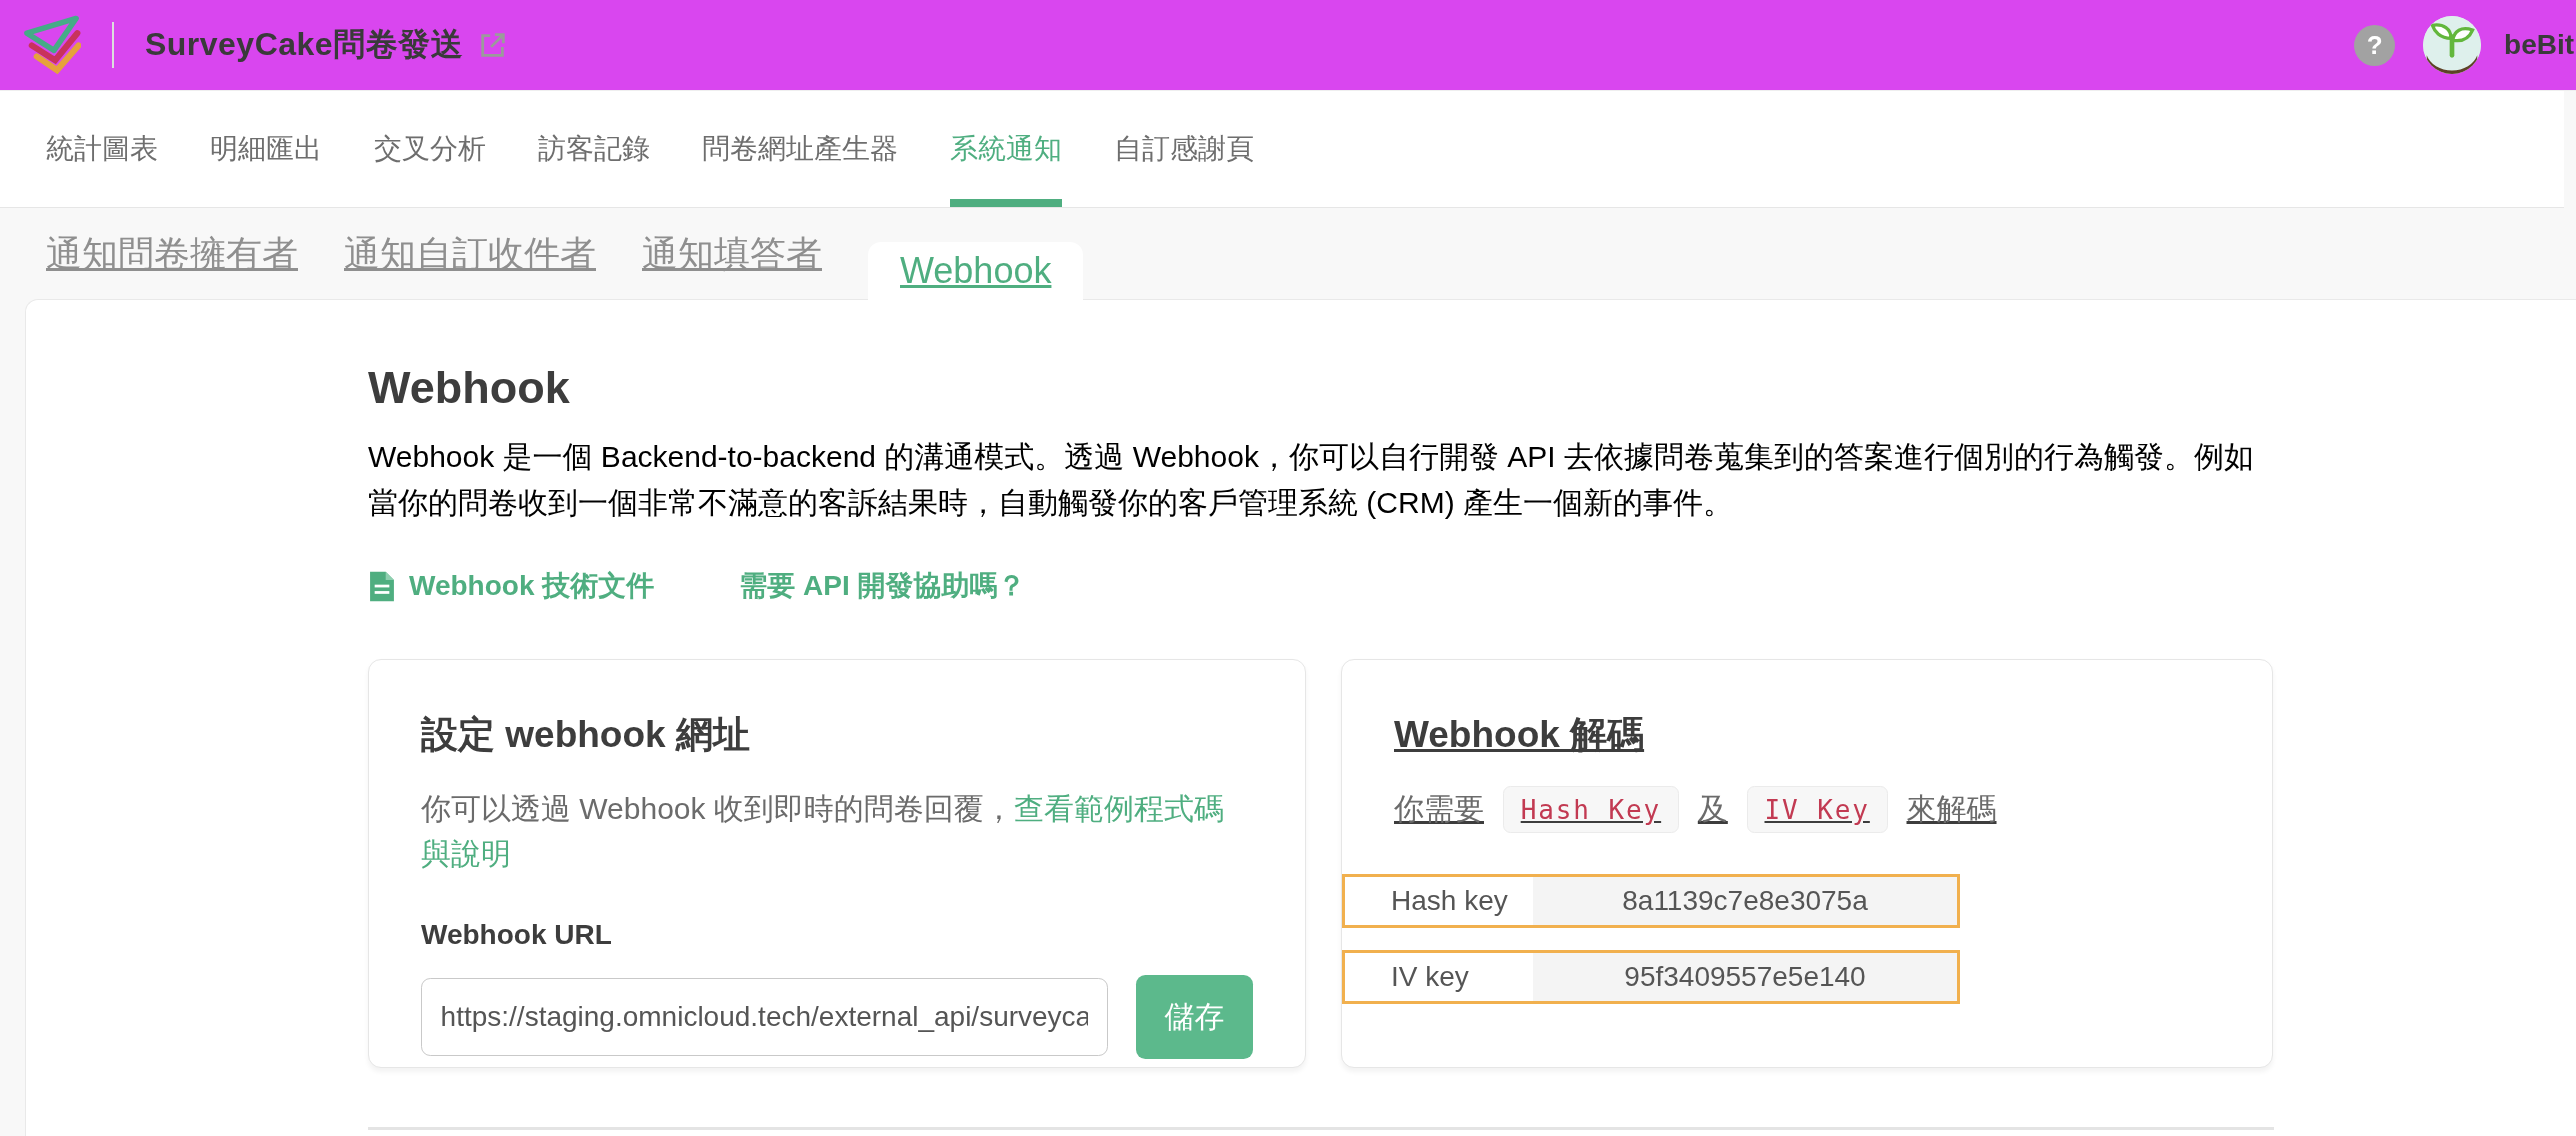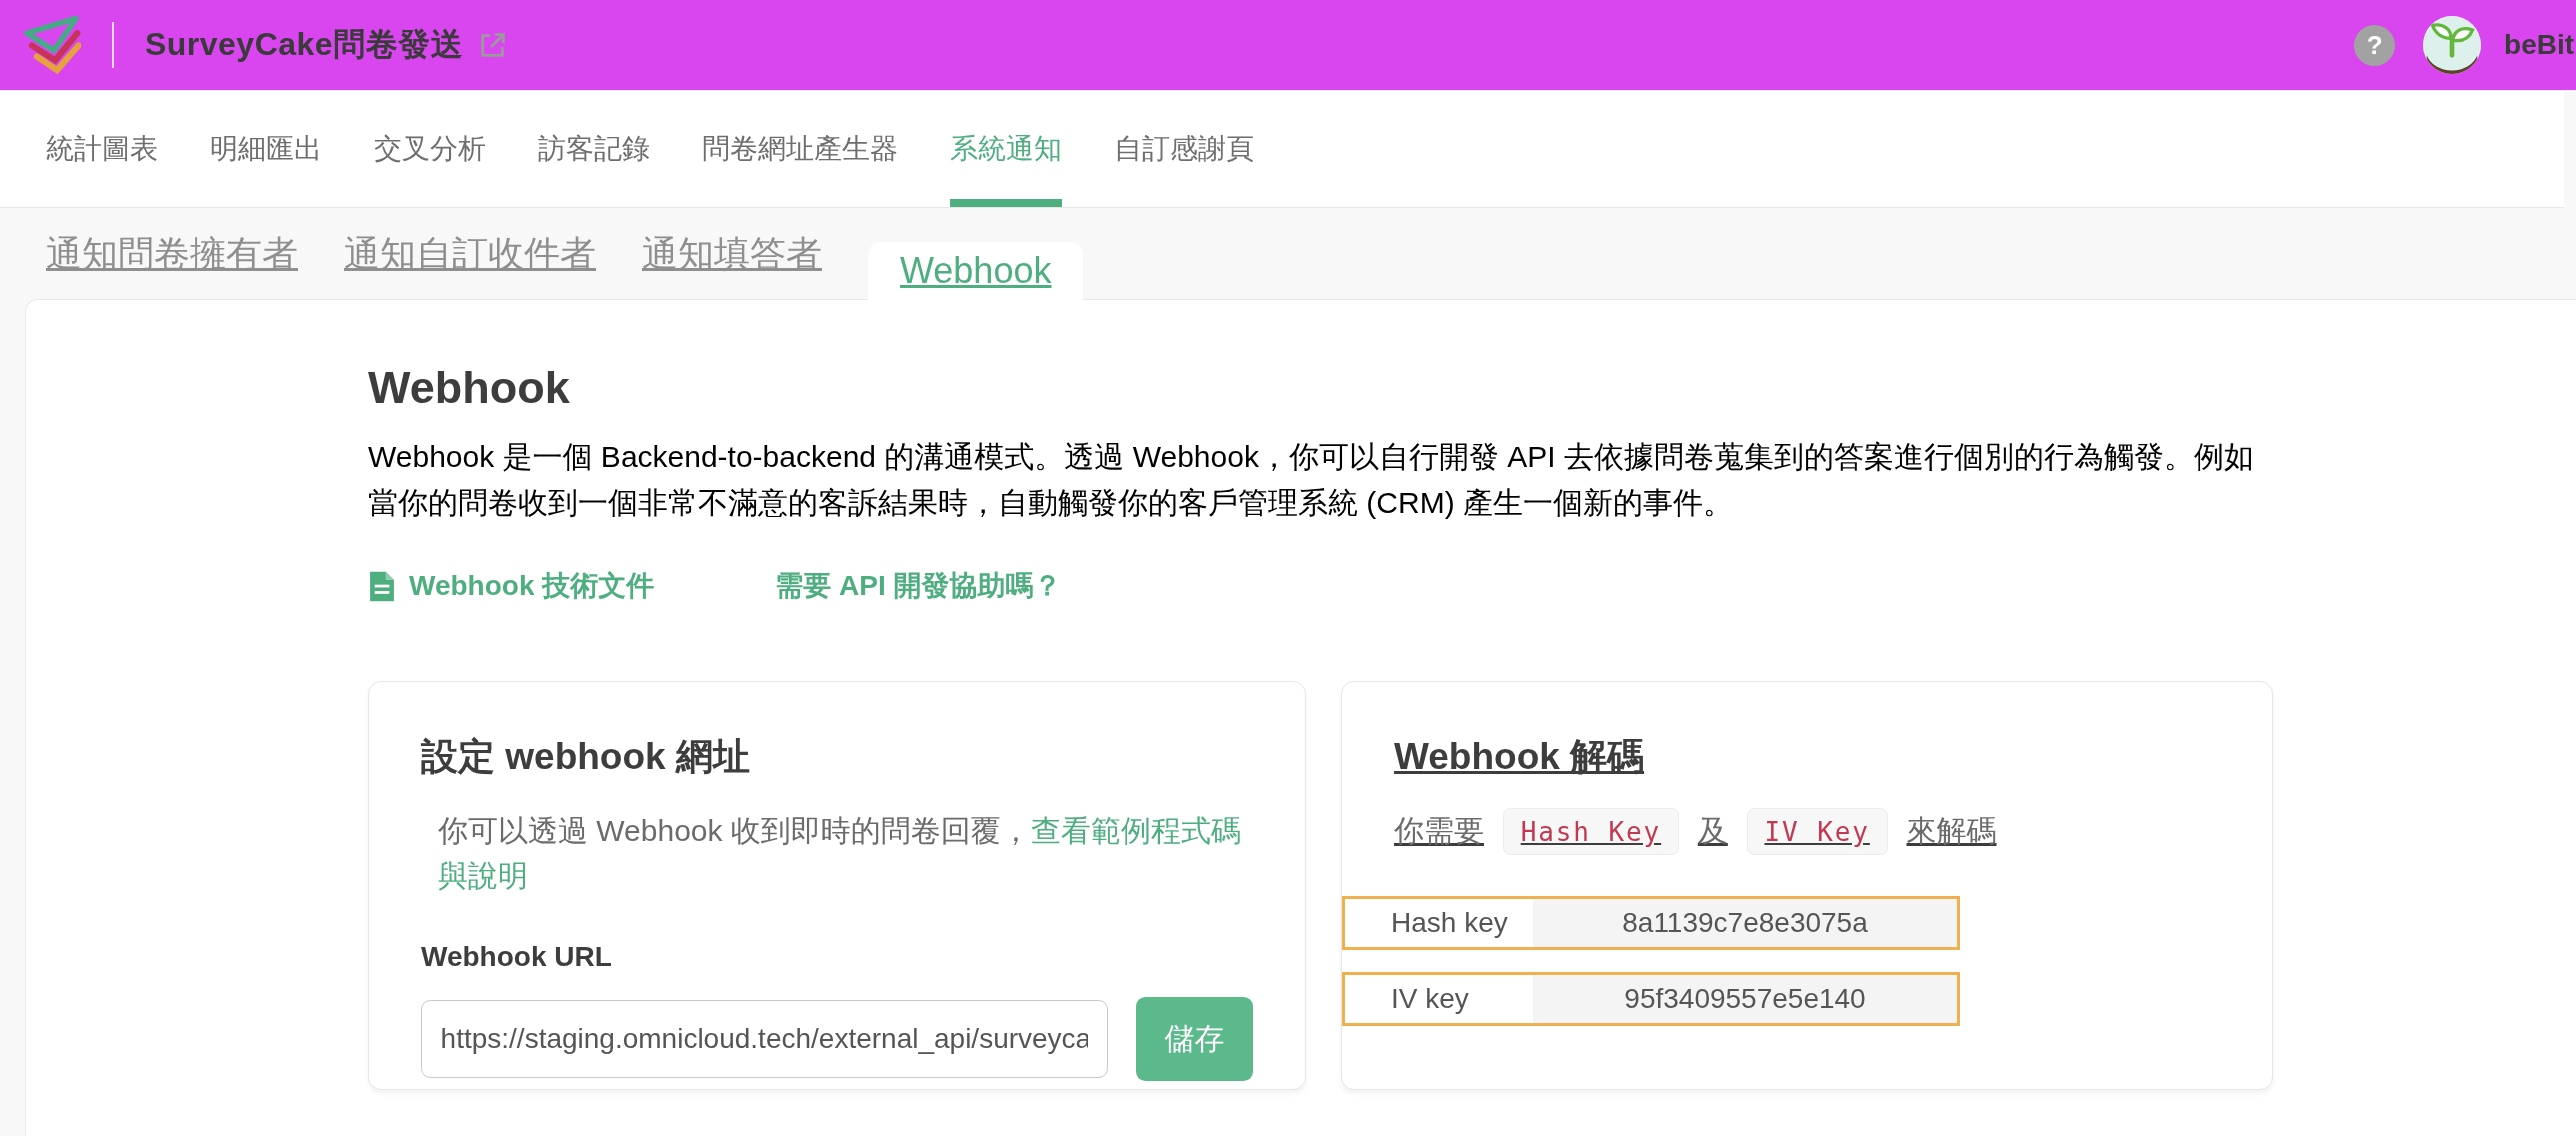--- a/index.html
+++ b/index.html
@@ -64,36 +64,36 @@
   .panel {
     margin-left:25px; background:#fff;
     border:1.9px solid #e9e9e9; border-right:none;
     border-radius:13px 0 0 0; height:1114px; position:relative; z-index:1;
     padding:62px 0 0 342px;
   }
 
   .page-heading { font-size:45px; font-weight:700; color:#3d3d3d; margin-bottom:20.4px; }
   .page-desc { width:1906px; font-size:30px; color:#000000; line-height:46px; margin-bottom:41px; }
 
-  .links-row { display:flex; align-items:flex-start; margin-bottom:76px;gap:36px; }
+  .links-row { display:flex; align-items:flex-start; margin-bottom:54px; }
   .green-link {
     display:flex; align-items:center; font-size:28px; font-weight:700;
     color:#4fae80; cursor:pointer; margin-right:85px; white-space:nowrap;
   }
   .green-link .ic { margin-right:13px; display:flex; }
 
   .cards-row { display:flex; }
   .card {
     background:#fff; border:1.9px solid #e6e6e6; border-radius:13px;
     height:409px; box-shadow:0 3.7px 5.6px rgba(0,0,0,0.05);
   }
   .card-url { width:938px; padding:50px 52px; margin-right:35px; }
   .card-decode { width:932px; padding:50px 0 0 0; }
   .card h2 { font-size:37px; font-weight:700; color:#3d3d3d; margin-bottom:26px; }
-  .card-desc { font-size:30px; color:#6b6b6b; line-height:45px;margin-left:17px; }
+  .card-desc { font-size:30px; color:#6b6b6b; line-height:45px; }
   .inline-link { color:#4fae80; cursor:pointer; }
 
   .url-label { margin-top:43px; font-size:28px; font-weight:700; color:#3d3d3d; }
   .input-row { margin-top:24px; display:flex; align-items:center; }
   .url-input {
     width:691px; height:78px; border:1.9px solid #c9c9c9; border-radius:9.3px;
     padding:0 18.6px; font-size:28px; color:#555; background:#fff; outline:none;
     font-family:"Liberation Sans","DejaVu Sans",sans-serif;
     white-space:nowrap; overflow:hidden;
   }

